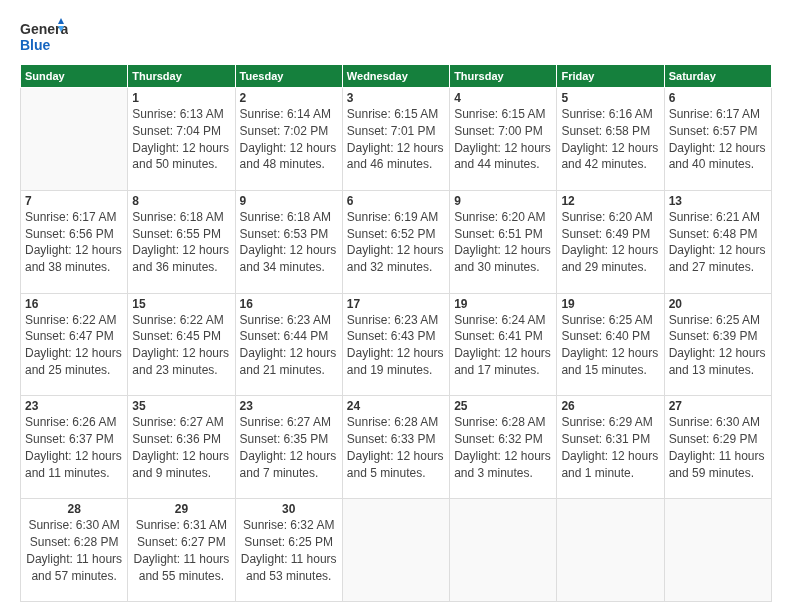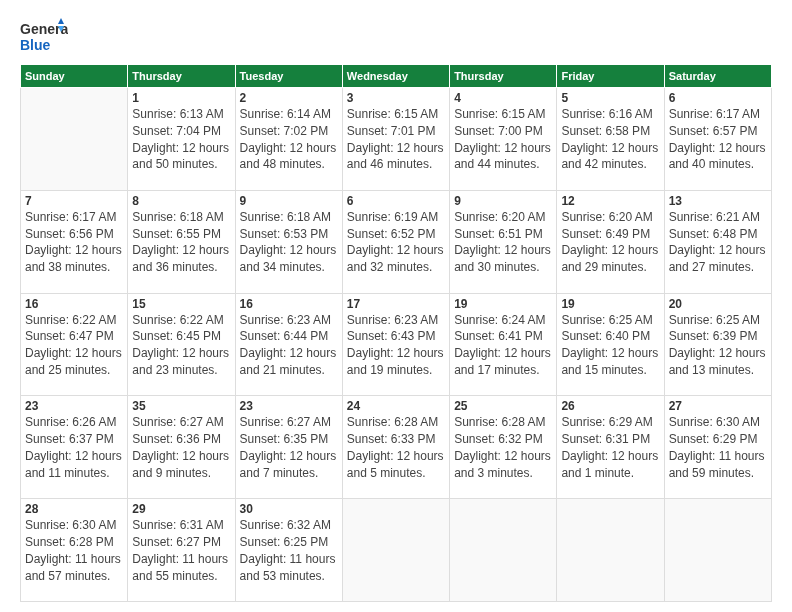--- a/index.html
+++ b/index.html
@@ -74,20 +74,21 @@
     .day-info {
       font-size: 12px;
       color: #444;
       line-height: 1.4;
     }
     .empty-cell {
       background: #f9f9f9;
     }
     .last-row td {
       height: 70px;
+      text-align: center;
     }
   </style>
 </head>
 <body>
 
 <div class="page">
   <div class="header">
     <div class="logo">
       <div style="display:flex;align-items:center;">
         <svg width="48" height="40" viewBox="0 0 48 40">

